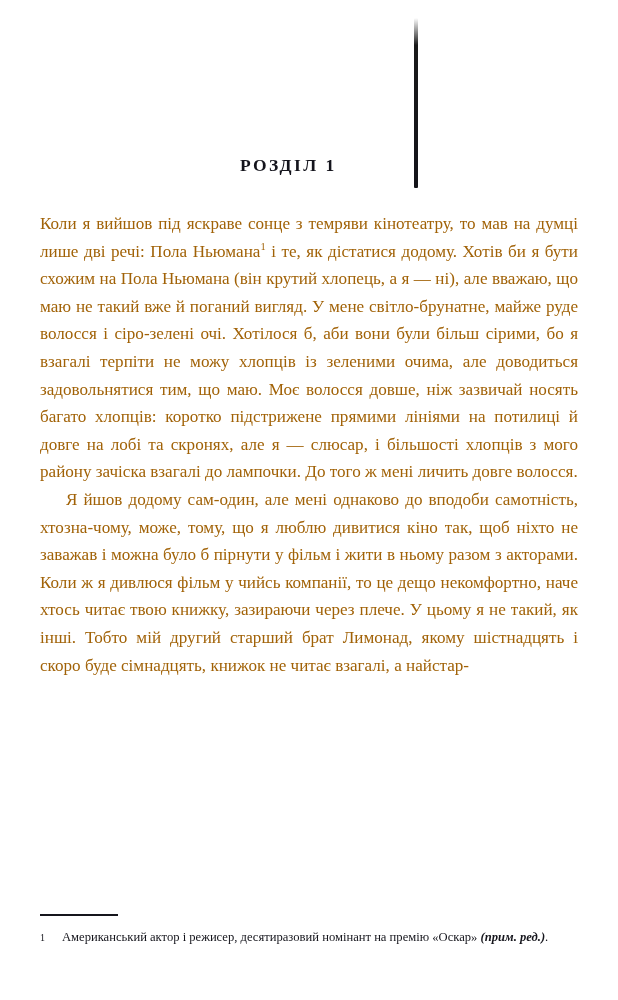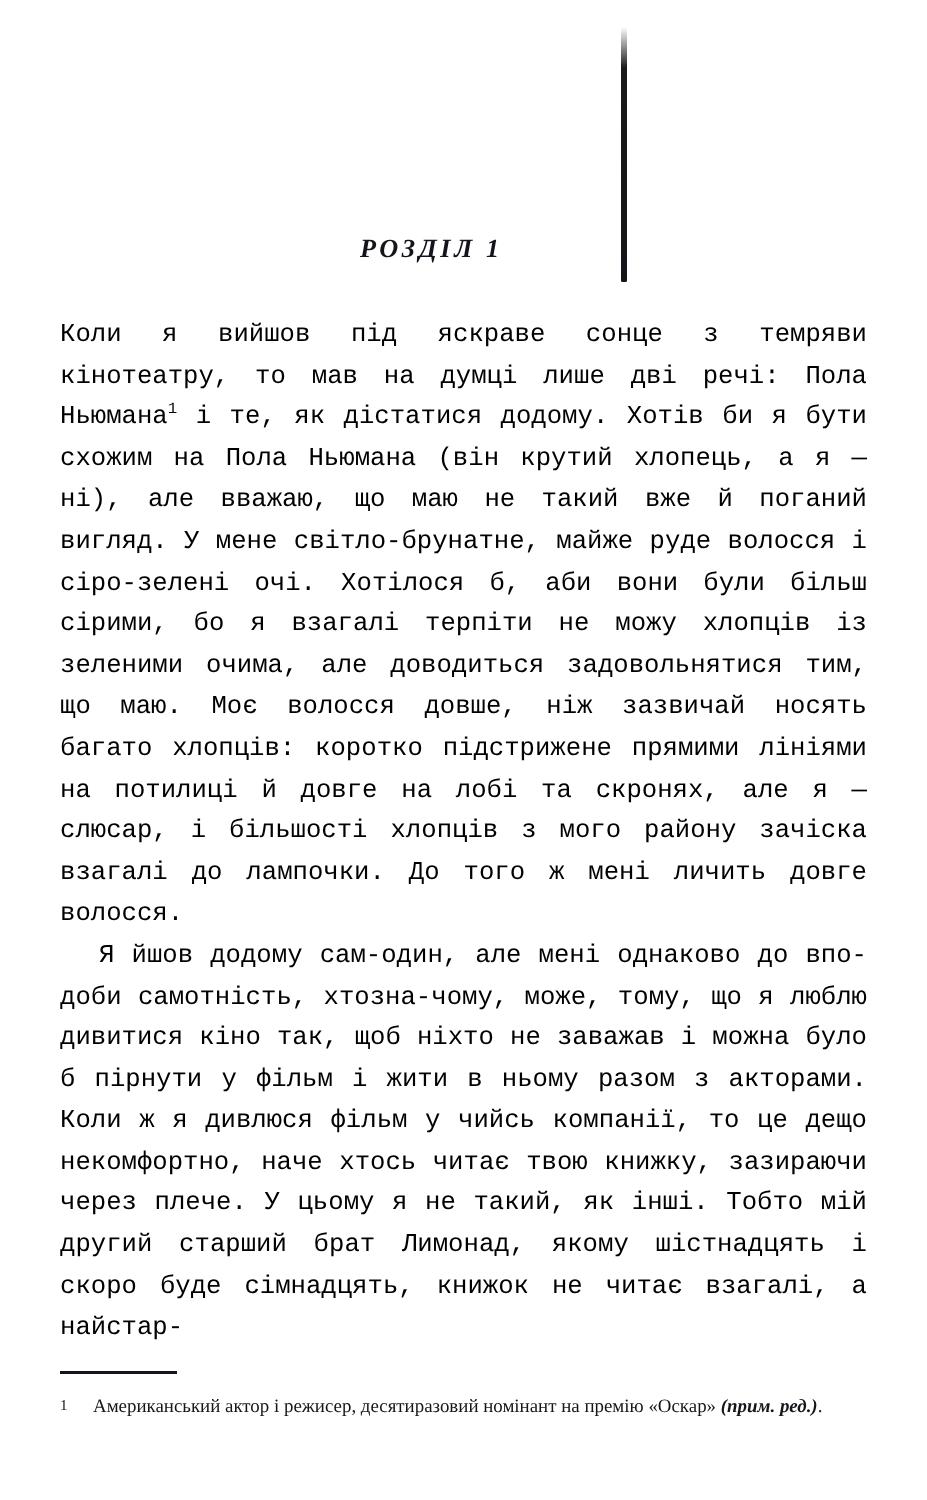--- a/index.html
+++ b/index.html
@@ -19,21 +19,20 @@
     position: relative;
     width: 618px;
     height: 1000px;
     box-sizing: border-box;
     padding: 0 40px;
   }
   
   .chapter-header {
     position: relative;
     height: 205px;
-    font-style: italic;
   }
   .chapter-rule {
     position: absolute;
     left: 374px;
     top: 18px;
     width: 4px;
     height: 170px;
     background: linear-gradient(to bottom, #ffffff 0%, #1a1a1a 16%, #14141a 100%);
     border-radius: 1px;
   }
@@ -47,23 +46,22 @@
     color: #14141c;
     font-family: "Liberation Serif", serif;
   }
   
   .body-text {
     margin-top: 5px;
     font-size: 17.1px;
     line-height: 27.6px;
     text-align: justify;
     text-justify: inter-word;
-    color: #000000;
+    color: #a16207;
     hyphens: manual;
-    font-family: Liberation Mono, monospace;
   }
   .body-text p {
     margin: 0;
   }
   .body-text p.indent {
     text-indent: 26px;
   }
   sup.fn-ref {
     font-size: 10.5px;
     vertical-align: super;

